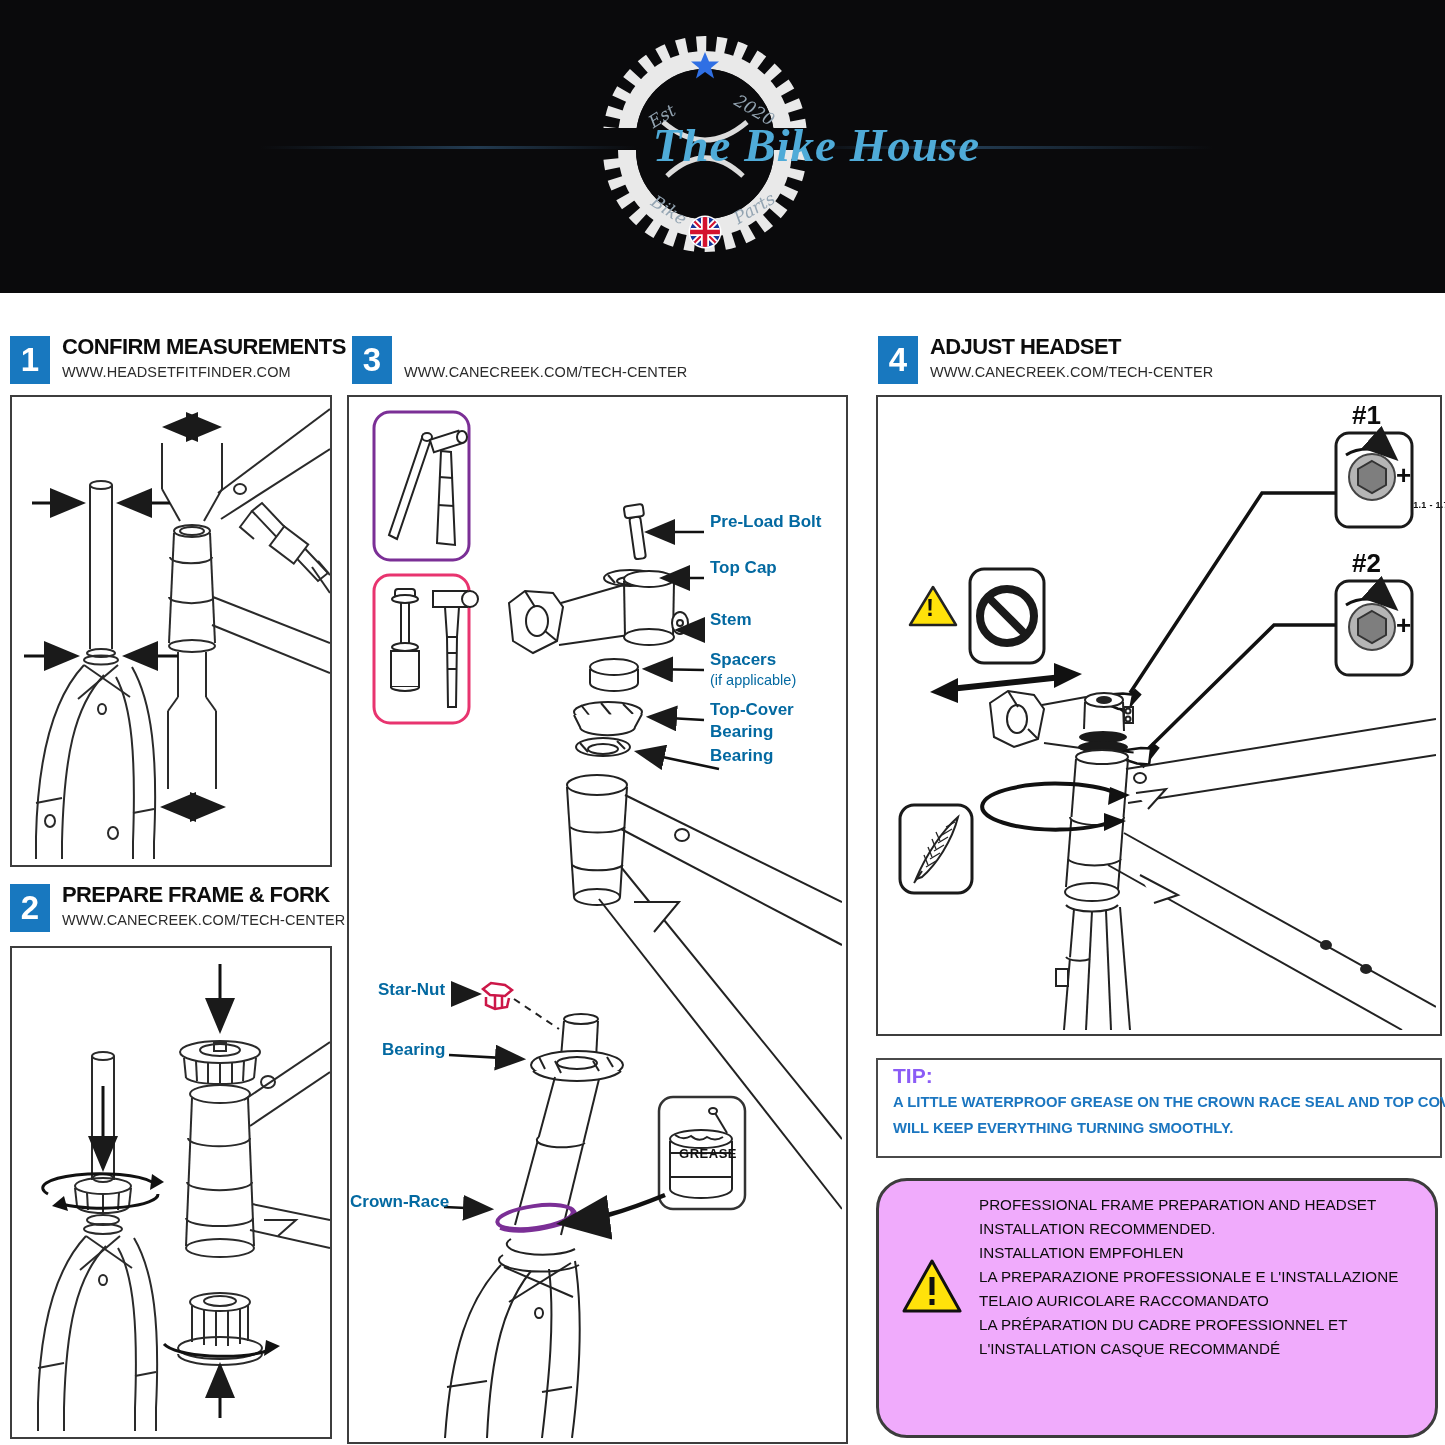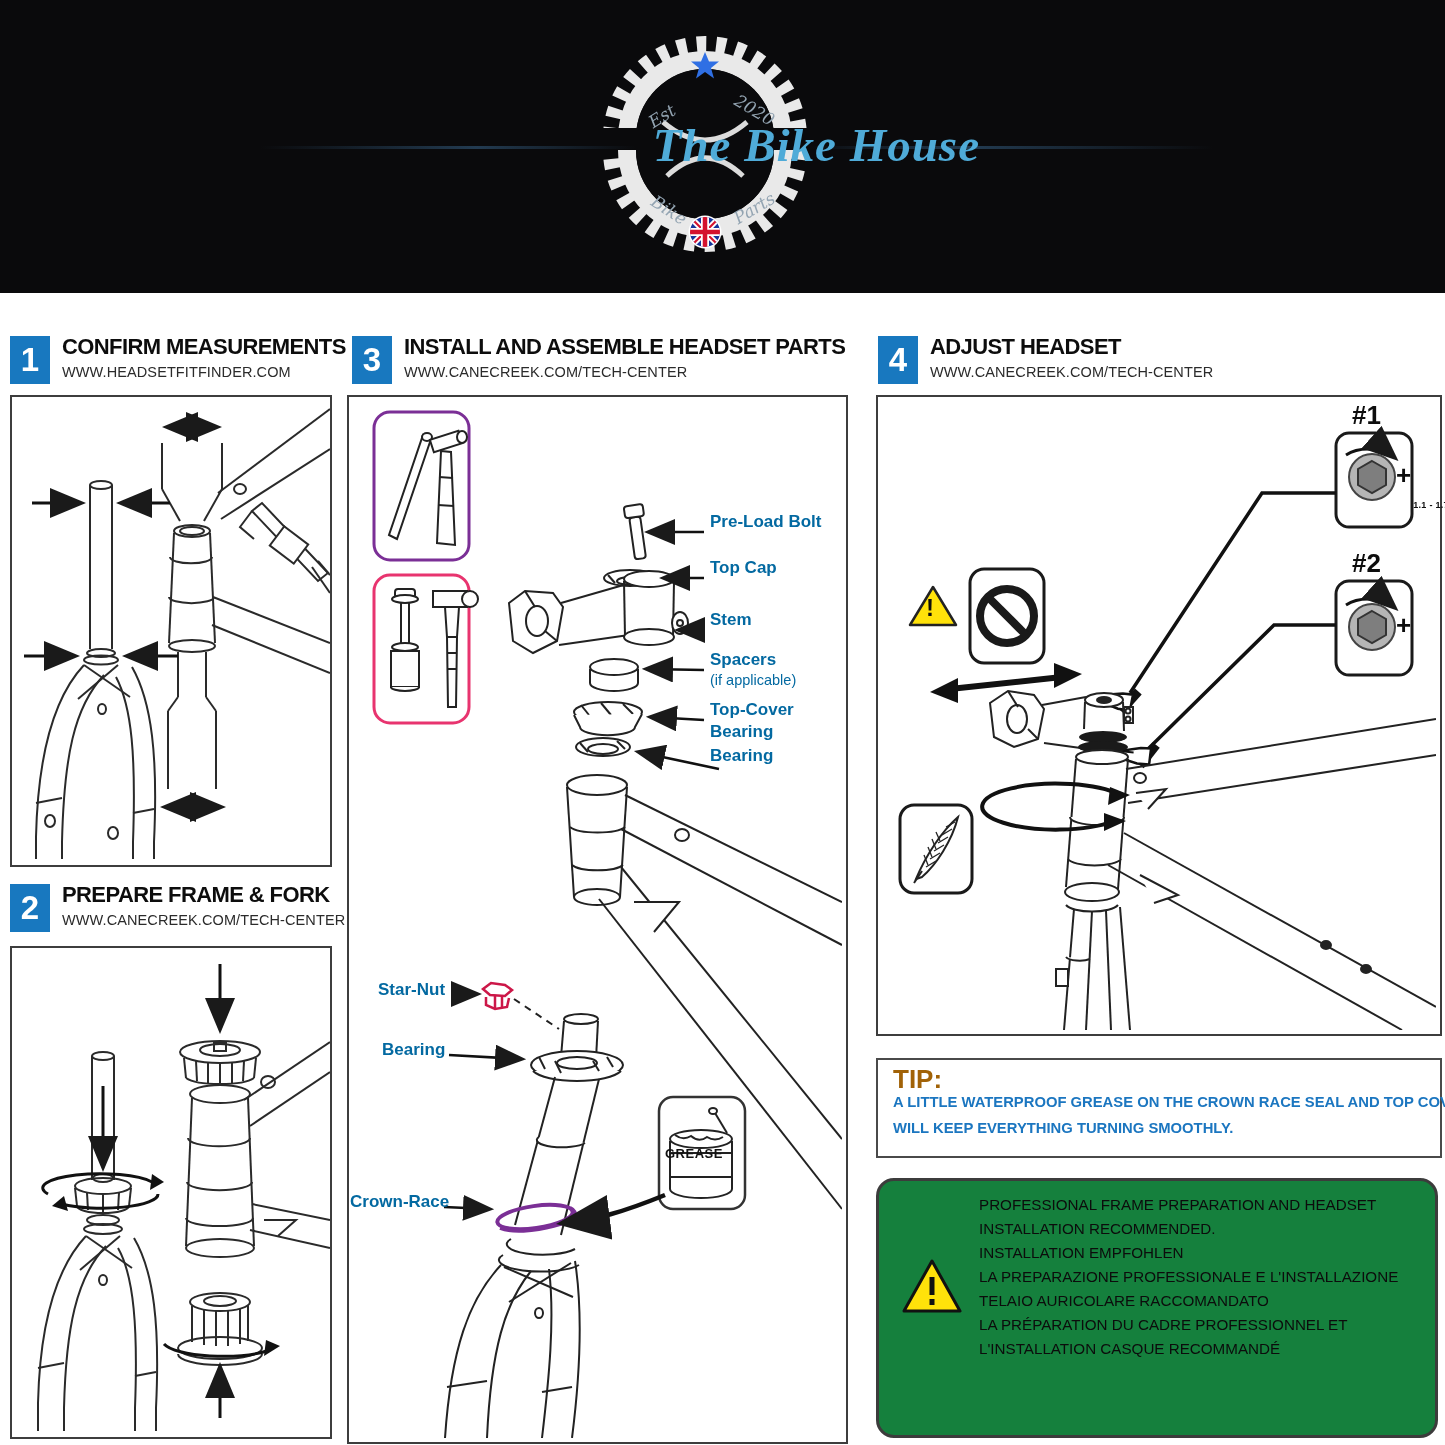--- a/index.html
+++ b/index.html
@@ -19,23 +19,23 @@
   
   .badge{position:absolute;width:40px;height:48px;background:#1878bf;color:#fff;
     display:flex;align-items:center;justify-content:center;font-size:33px;font-weight:bold;}
   .stitle{position:absolute;font-size:22px;font-weight:bold;letter-spacing:-0.6px;color:#0d0d0d;white-space:nowrap;}
   .surl{position:absolute;font-size:14.5px;color:#2b2b2b;letter-spacing:0.1px;white-space:nowrap;}
   .dbox{position:absolute;border:2px solid #3d3d3d;background:#fff;}
   
   .lbl{position:absolute;color:#0369a1;font-size:17px;font-weight:bold;white-space:nowrap;}
   .lbl.small{font-size:14.5px;font-weight:normal;}
   .tipbox{position:absolute;border:2.5px solid #4a4a4a;background:#fff;}
-  .tiptitle{position:absolute;font-size:26px;font-weight:bold;color:#a16207;}
+  .tiptitle{position:absolute;font-size:21px;font-weight:bold;color:#8b5cf6;}
   .tipline{position:absolute;font-size:14.8px;font-weight:bold;color:#1b76c0;white-space:nowrap;}
-  .notice{position:absolute;background:#15803d;border:3px solid #3c3c3c;border-radius:18px;}
+  .notice{position:absolute;background:#f0abfc;border:3px solid #3c3c3c;border-radius:31px;}
   .nline{font-size:15.2px;color:#0c0c0c;line-height:1.58;white-space:nowrap;}
   .hash{position:absolute;font-size:26px;font-weight:bold;color:#0d0d0d;}
   .plus{position:absolute;font-size:26px;font-weight:bold;color:#0d0d0d;}
   .torq{position:absolute;font-size:9px;font-weight:bold;color:#0d0d0d;letter-spacing:0.3px;}
   .grease{position:absolute;font-size:13px;font-weight:bold;color:#111;letter-spacing:0.5px;}
   .bang{position:absolute;font-weight:bold;color:#0d0d0d;}
   svg{display:block;}
 </style>
 </head>
 <body>
@@ -97,21 +97,20 @@
 
   <div class="badge" style="left:10px;top:336px">1</div>
   <div class="stitle" style="left:62px;top:334px">CONFIRM MEASUREMENTS</div>
   <div class="surl" style="left:62px;top:364px">WWW.HEADSETFITFINDER.COM</div>
 
   <div class="badge" style="left:10px;top:884px">2</div>
   <div class="stitle" style="left:62px;top:882px">PREPARE FRAME &amp; FORK</div>
   <div class="surl" style="left:62px;top:912px">WWW.CANECREEK.COM/TECH-CENTER</div>
 
   <div class="badge" style="left:352px;top:336px">3</div>
-  <div class="stitle" style="left:404px;top:334px">INSTALL AND ASSEMBLE HEADSET PARTS</div>
   <div class="surl" style="left:404px;top:364px">WWW.CANECREEK.COM/TECH-CENTER</div>
 
   <div class="badge" style="left:878px;top:336px">4</div>
   <div class="stitle" style="left:930px;top:334px">ADJUST HEADSET</div>
   <div class="surl" style="left:930px;top:364px">WWW.CANECREEK.COM/TECH-CENTER</div>
 
   <div class="dbox" style="left:10px;top:395px;width:318px;height:468px">
     <svg width="318" height="464" viewBox="0 0 318 464">
       <defs>
         <marker id="ar1" markerWidth="12" markerHeight="10" refX="10" refY="5" orient="auto-start-reverse">
@@ -447,21 +446,21 @@
   <div class="lbl" style="left:710px;top:558px">Top Cap</div>
   <div class="lbl" style="left:710px;top:610px">Stem</div>
   <div class="lbl" style="left:710px;top:650px">Spacers</div>
   <div class="lbl small" style="left:710px;top:672px">(if applicable)</div>
   <div class="lbl" style="left:710px;top:700px">Top-Cover</div>
   <div class="lbl" style="left:710px;top:722px">Bearing</div>
   <div class="lbl" style="left:710px;top:746px">Bearing</div>
   <div class="lbl" style="left:378px;top:980px">Star-Nut</div>
   <div class="lbl" style="left:382px;top:1040px">Bearing</div>
   <div class="lbl" style="left:350px;top:1192px">Crown-Race</div>
-  <div class="grease" style="left:665px;top:1146px;width:72px;text-align:left">GREASE</div>
+  <div class="grease" style="left:665px;top:1146px;width:72px;text-align:right">GREASE</div>
 
   <div class="dbox" style="left:876px;top:395px;width:562px;height:637px">
     <svg width="558" height="633" viewBox="0 0 558 633">
       <defs>
         <marker id="ar4" markerWidth="12" markerHeight="10" refX="10" refY="5" orient="auto-start-reverse">
           <path d="M0,0 L12,5 L0,10 z" fill="#1a1a1a"></path>
         </marker>
       </defs>
 
       <g>

